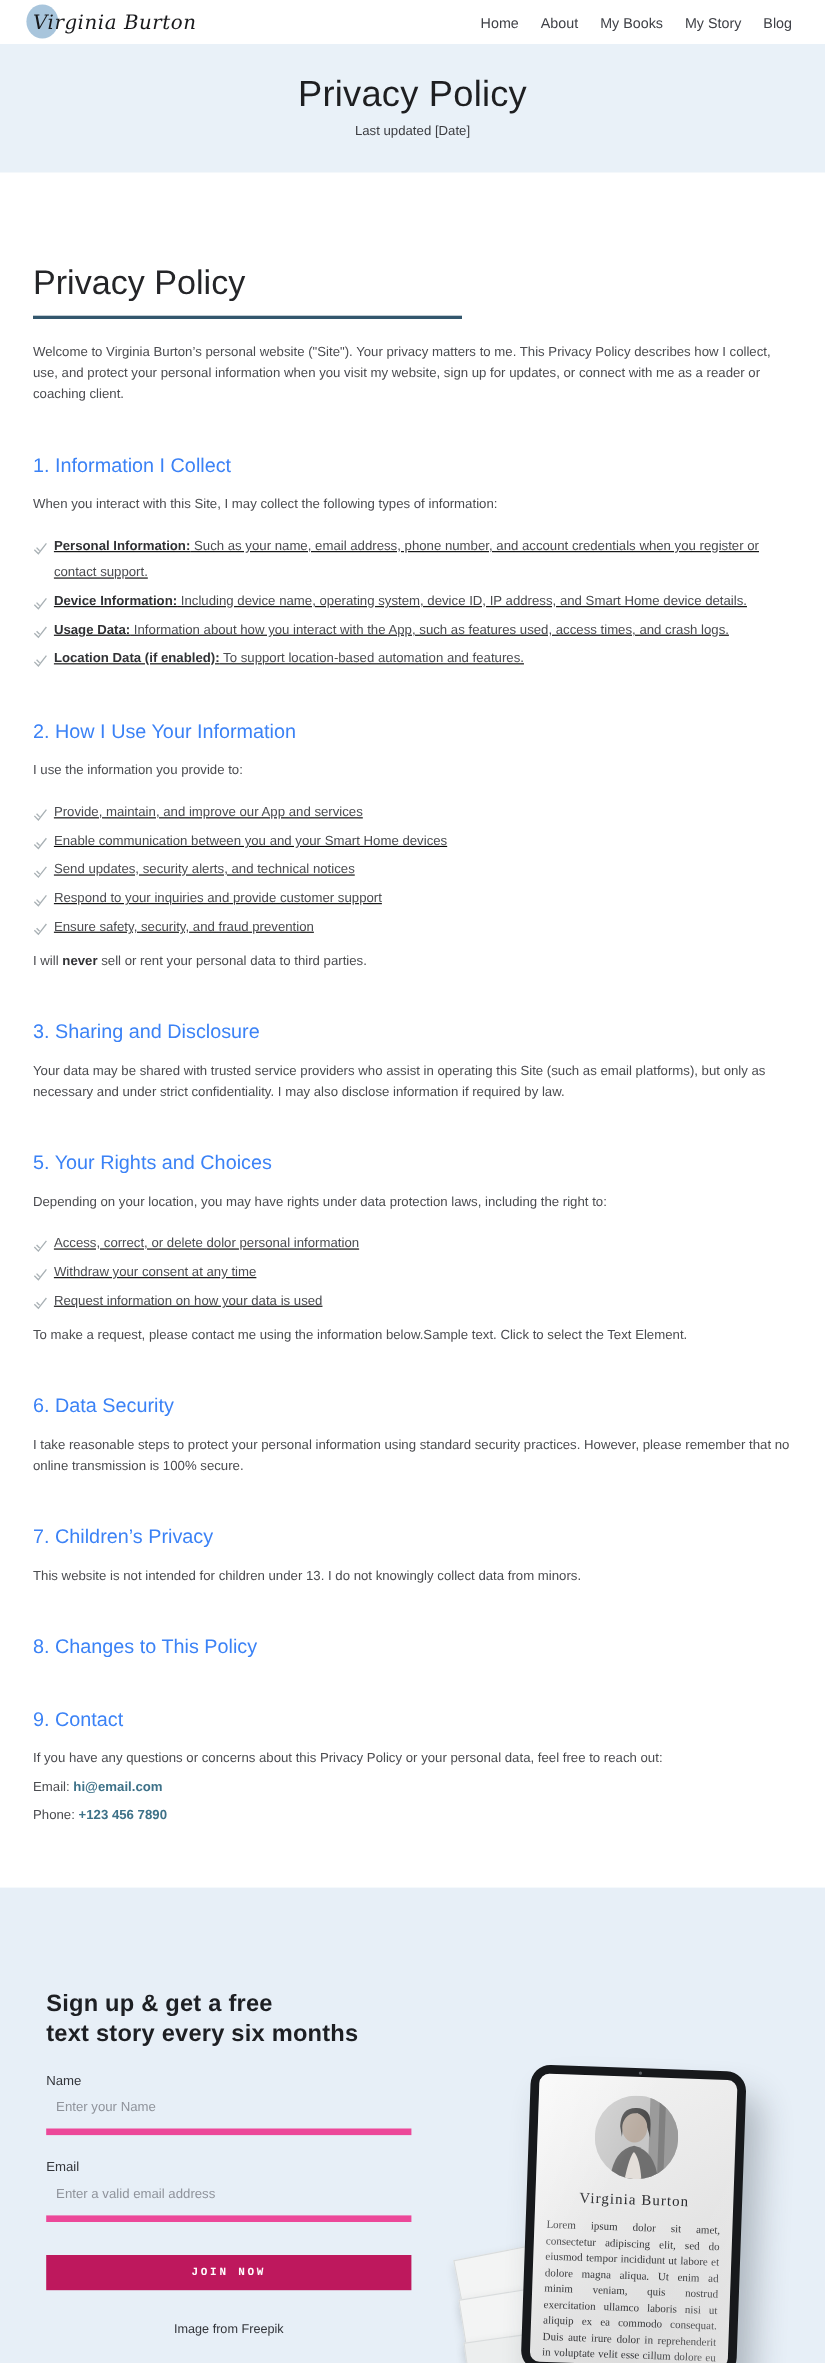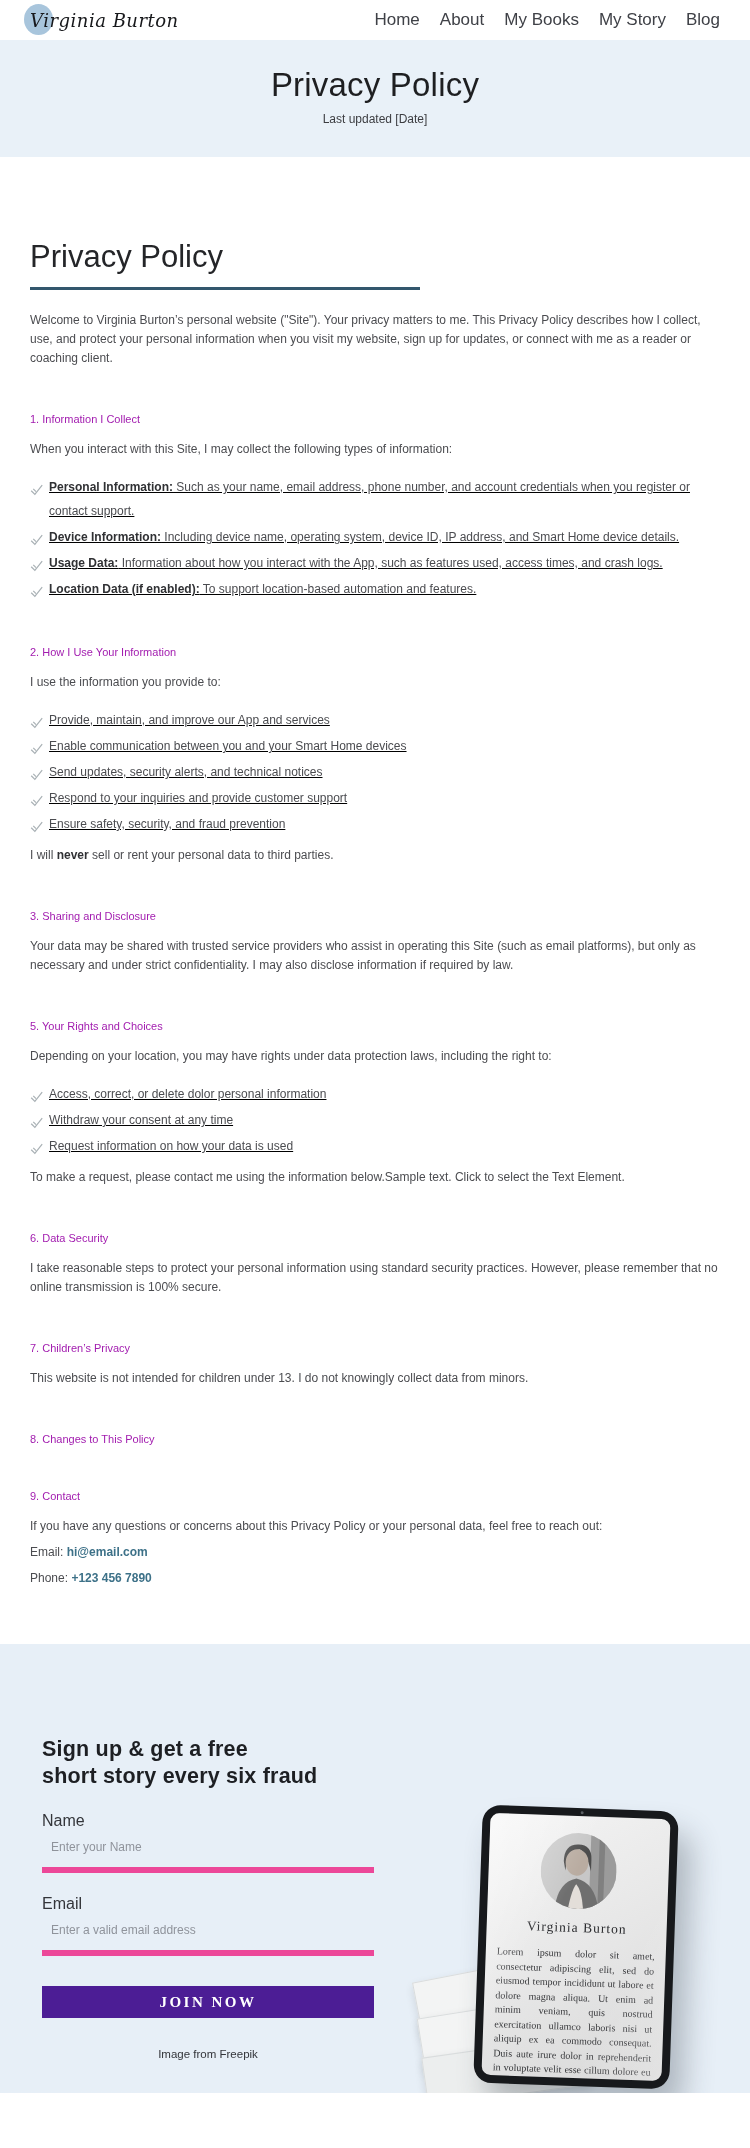--- a/index.html
+++ b/index.html
@@ -5,51 +5,51 @@
   * { box-sizing: border-box; margin: 0; padding: 0; }
   html,body { width: 750px; background: #ffffff; font-family: "Liberation Sans", sans-serif; }
   .page { width: 750px; overflow: hidden; }
 
   
   .header { height: 40px; background: #ffffff; display: flex; align-items: center; justify-content: space-between; padding: 0 30px; }
   .logo { position: relative; display: inline-flex; align-items: center; cursor: pointer; }
   .logo-circle { position: absolute; left: -6px; top: -6px; width: 29px; height: 31px; border-radius: 50%; background: #a8c5dc; }
   .logo-text { position: relative; z-index: 1; font-family: "DejaVu Serif", serif; font-style: italic; font-size: 18px; color: #17181b; letter-spacing: 0.5px; }
   .nav { display: flex; gap: 20px; list-style: none; }
-  .nav li { font-size: 17px; color: #3f4147; cursor: pointer; }
+  .nav li { font-size: 13px; color: #3f4147; cursor: pointer; }
 
   
   .hero { height: 117px; background: #e9f1f8; text-align: center; padding-top: 26px; }
   .hero-title { font-size: 33px; font-weight: 500; color: #1e1f21; letter-spacing: 0.2px; }
   .hero-sub { margin-top: 8px; font-size: 12px; color: #3c3d41; }
 
   
   .article { background: #ffffff; padding: 82px 30px 56px 30px; }
   .article-title { font-size: 31px; font-weight: 500; color: #242528; }
   .article-rule { width: 390px; height: 3px; background: #33576d; margin-top: 12px; }
   .p { font-size: 12px; line-height: 19px; color: #4b4c50; }
   .article-intro { margin-top: 21px; }
-  .sec-h { margin-top: 45px; font-size: 11px; font-weight: 400; color: #a21caf; }
+  .sec-h { margin-top: 45px; font-size: 18px; font-weight: 400; color: #3b82f6; }
   .sec-p { margin-top: 15px; }
   .bullets { list-style: none; margin-top: 16px; text-decoration: underline; }
   .bullets li { position: relative; padding-left: 19px; font-size: 12px; line-height: 24px; color: #4b4c50; margin-bottom: 2px; }
   .bullets li .chk { position: absolute; left: 0; top: 5px; }
   .bullets strong, .p strong { color: #303134; font-weight: 700; }
   .outro { margin-top: 10px; }
   .contact-line { margin-top: 7px; }
   .contact-line a { color: #3d7188; font-weight: 700; text-decoration: none; cursor: pointer; }
 
   
   .signup { height: 449px; background: #e7eff7; display: flex; padding: 92px 30px 0 42px; position: relative; }
   .signup-left { width: 332px; flex: none; }
   .signup-title { font-size: 21.5px; line-height: 27px; font-weight: 700; color: #1d1f23; letter-spacing: 0.2px; }
-  .field-label { margin-top: 22px; font-size: 16px; color: #33353a; }
+  .field-label { margin-top: 22px; font-size: 12px; color: #33353a; }
   .field-input { display: block; width: 100%; margin-top: 2px; background: transparent; border: none; border-bottom: 6px solid #ec4899; padding: 8px 9px 13px 9px; font-size: 12px; font-family: "Liberation Sans", sans-serif; color: #1d4ed8; outline: none; }
   .field-input::placeholder { color: #8f939b; }
-  .join-btn { display: block; width: 100%; margin-top: 30px; height: 32px; background: #4c1d95; color: #ffffff; border: none; font-size: 15px; font-weight: 700; letter-spacing: 2.5px; font-family: Liberation Serif, serif; cursor: pointer; }
+  .join-btn { display: block; width: 100%; margin-top: 30px; height: 32px; background: #be185d; color: #ffffff; border: none; font-size: 10px; font-weight: 700; letter-spacing: 2.5px; font-family: Liberation Mono, monospace; cursor: pointer; }
   .credit { margin-top: 30px; font-size: 11.5px; color: #33353a; text-align: center; }
   .credit a { color: #33353a; cursor: pointer; }
 
   .signup-right { position: relative; margin-left: 104px; margin-top: 72px; }
   .papers { position: absolute; left: -62px; top: 120px; z-index: 0; }
   .paper { position: absolute; background: #f3f4f4; border: 1px solid #d9dcdd; box-shadow: 0 4px 10px rgba(0,0,0,0.12); }
   .paper.p1 { width: 150px; height: 56px; transform: rotate(-11deg); left: 0; top: 40px; }
   .paper.p2 { width: 158px; height: 54px; transform: rotate(-9deg); left: 4px; top: 78px; }
   .paper.p3 { width: 166px; height: 50px; transform: rotate(-8deg); left: 8px; top: 118px; background: #eceeee; }
   .tablet { position: relative; z-index: 1; width: 196px; height: 278px; background: #17191c; border-radius: 18px; padding: 8px; transform: rotate(2deg); box-shadow: 14px 22px 30px rgba(40,50,60,0.3); }
@@ -185,21 +185,21 @@
       <p class="p sec-p">If you have any questions or concerns about this Privacy Policy or your personal data, feel free to reach out:</p>
       <p class="p contact-line"><span>Email: </span><a>hi@email.com</a></p>
       <p class="p contact-line"><span>Phone: </span><a>+123 456 7890</a></p>
     </div>
   </div>
 
   <div class="signup">
     <div class="signup-left">
       <div class="signup-title">
         <div>Sign up &amp; get a free</div>
-        <div>short story every six fraud</div>
+        <div>text story every six months</div>
       </div>
       <div class="field-label">Name</div>
       <input class="field-input" type="text" placeholder="Enter your Name" style="">
       <div class="field-label">Email</div>
       <input class="field-input" type="text" placeholder="Enter a valid email address" style="">
       <button class="join-btn">JOIN NOW</button>
       <div class="credit"><span>Image from </span><a>Freepik</a></div>
     </div>
 
     <div class="signup-right">

